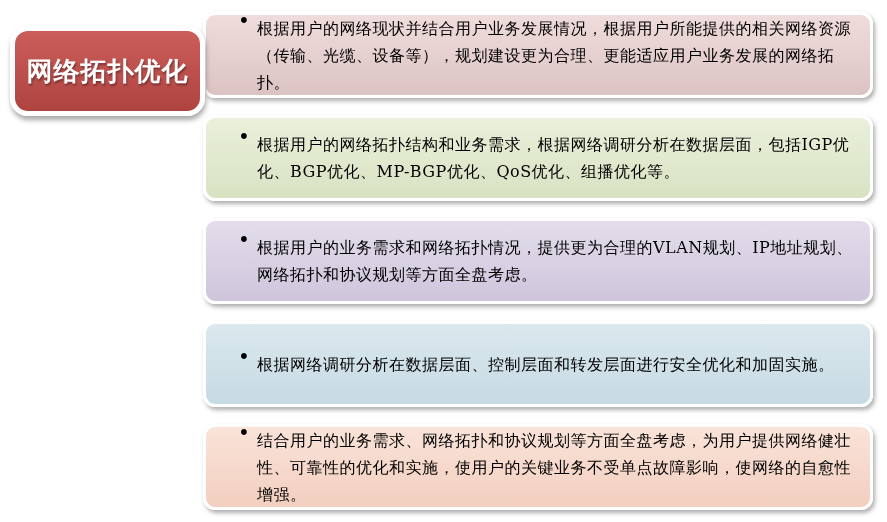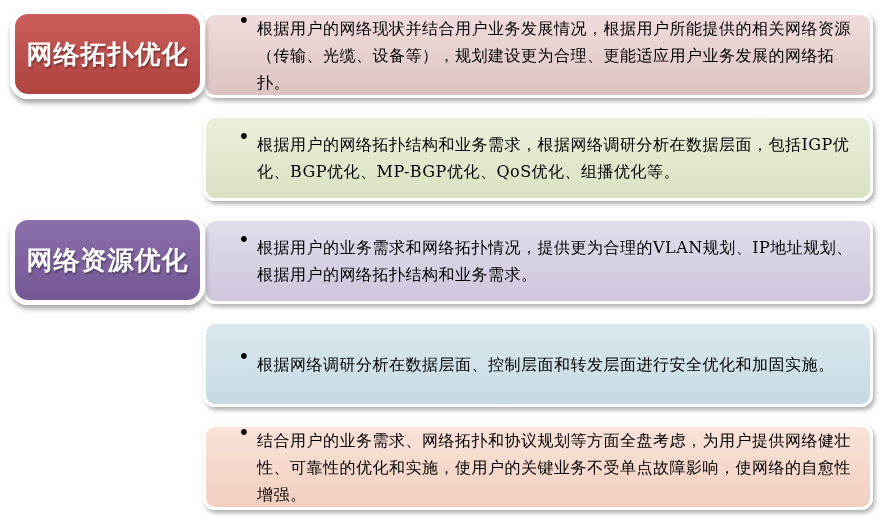--- a/index.html
+++ b/index.html
@@ -34,21 +34,21 @@
   }
   .desc{
     margin:7px;
     font-size:16px;line-height:27px;
     color:#000;
     letter-spacing:0.5px;
     font-family:"DejaVu Serif","Liberation Serif",serif;
   }
   .label-box{
     position:absolute;
-    left:10px;top:1px;
+    left:10px;top:18px;
     width:185px;height:80px;
     border:5px solid #ffffff;
     border-radius:18px;
     background:linear-gradient(to bottom,var(--accent-top),var(--accent-bottom));
     box-shadow:1px 4px 5px rgba(110,110,110,0.6);
     display:flex;align-items:center;justify-content:center;
     z-index:2;
   }
   .label-text{
     color:#ffffff;
@@ -87,25 +87,22 @@
         <span class="bullet">•</span>
         <p class="desc">根据用户的网络拓扑结构和业务需求，根据网络调研分析在数据层面，包括IGP优化、BGP优化、MP-BGP优化、QoS优化、组播优化等。</p>
       </div>
     </div>
   </div>
 
   <div class="row row2" style="--accent-top: #8B71AC; --accent-bottom: #735794; --panel-top: #E3DDEB; --panel-bottom: #CFC5DC;">
     <div class="panel">
       <div class="panel-inner">
         <span class="bullet">•</span>
-        <p class="desc">根据用户的业务需求和网络拓扑情况，提供更为合理的VLAN规划、IP地址规划、根据用户的网络拓扑结构和业务需求。</p>
+        <p class="desc">根据用户的业务需求和网络拓扑情况，提供更为合理的VLAN规划、IP地址规划、网络拓扑和协议规划等方面全盘考虑。</p>
       </div>
-    </div>
-    <div class="label-box">
-      <span class="label-text">网络资源优化</span>
     </div>
   </div>
 
   <div class="row row3" style="--accent-top: #57B5CE; --accent-bottom: #3F9CB6; --panel-top: #DBE8EE; --panel-bottom: #C6DAE3;">
     <div class="panel">
       <div class="panel-inner">
         <span class="bullet">•</span>
         <p class="desc">根据网络调研分析在数据层面、控制层面和转发层面进行安全优化和加固实施。</p>
       </div>
     </div>

